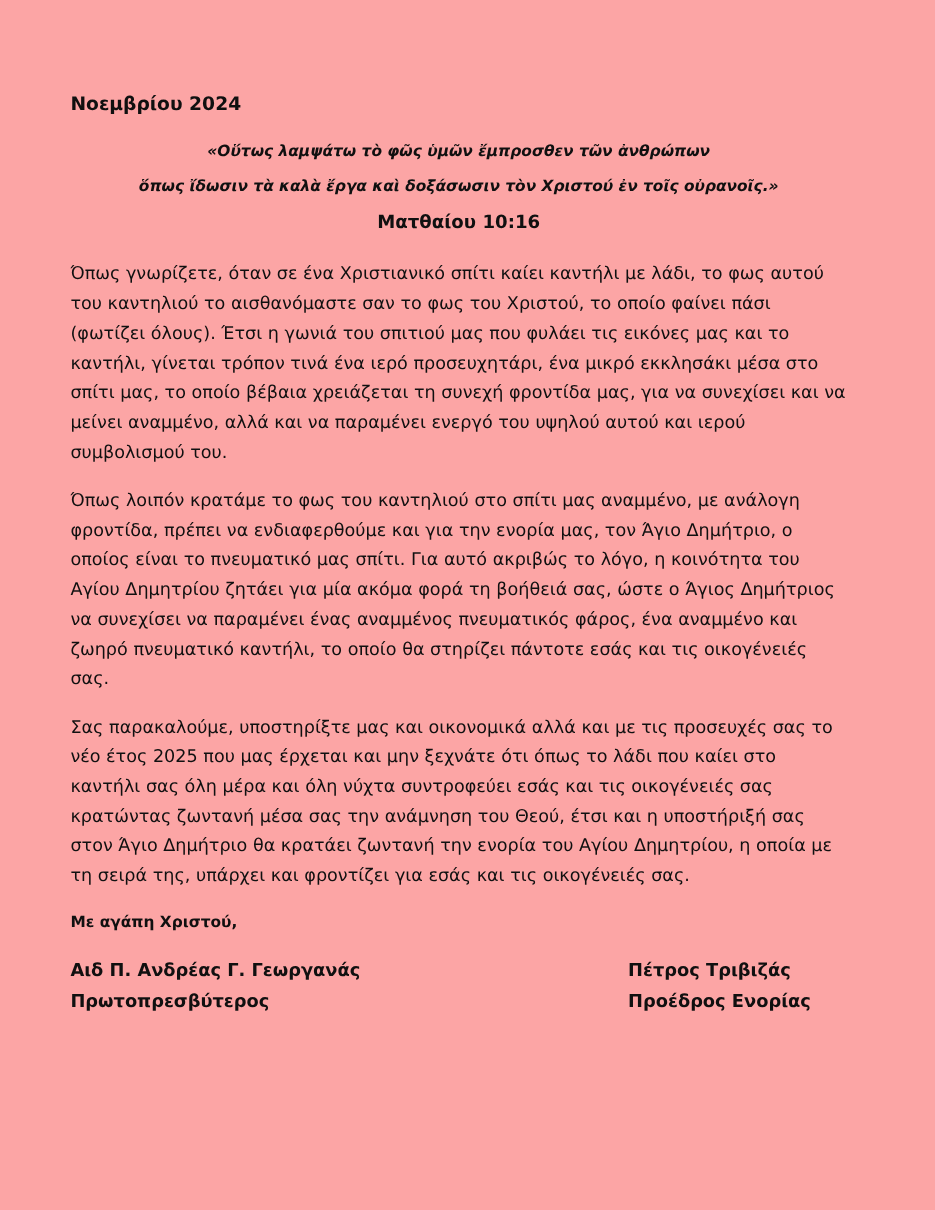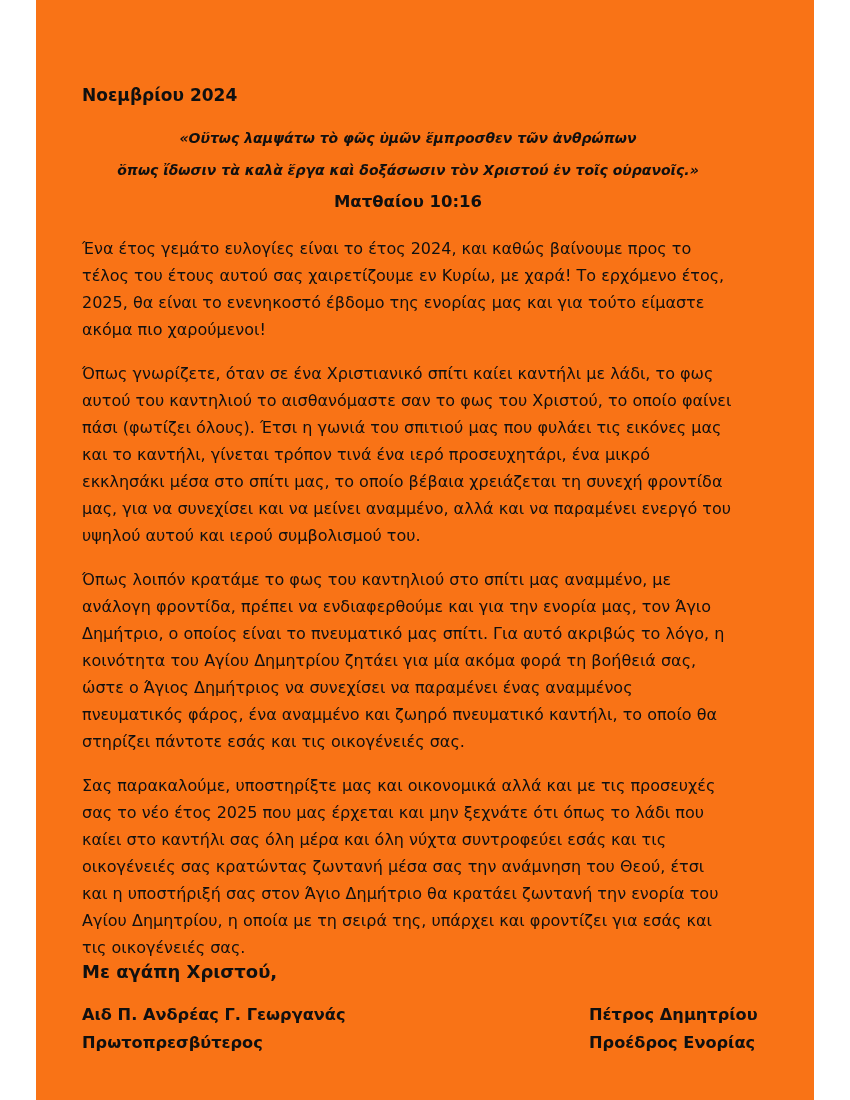--- a/index.html
+++ b/index.html
@@ -2,28 +2,28 @@
 <html lang="el"><head>
 <meta charset="utf-8">
 <style>
   html, body {
     margin: 0;
     padding: 0;
     background: #ffffff;
   }
   .page {
     position: relative;
-    width: 778px;
+    width: 850px;
     height: 1100px;
     margin: 0 auto;
-    background: #f97316;
+    background: #fca5a5;
     color: #101010;
     font-family: "DejaVu Sans", sans-serif;
     box-sizing: border-box;
-    padding: 85px 80px 40px 46px;
+    padding: 85px 80px 40px 64px;
     overflow: hidden;
   }
   .date {
     font-size: 17px;
     font-weight: 700;
     line-height: 21px;
   }
   .quote {
     margin-top: 16px;
     text-align: center;
@@ -46,21 +46,22 @@
     line-height: 22px;
   }
   .body-par {
     margin: 17px 0 0 0;
     font-size: 16px;
     font-weight: 400;
     line-height: 27px;
     text-align: left;
   }
   .closing {
-    font-size: 18px;
+    margin-top: 19px;
+    font-size: 14px;
     font-weight: 700;
     line-height: 22px;
   }
   .sig-row {
     display: grid;
     grid-template-columns: 507px 1fr;
     font-weight: 700;
     font-size: 16.2px;
   }
   .sig-row-1 { margin-top: 18px; }
@@ -76,34 +77,33 @@
 
   <div class="date">Νοεμβρίου 2024</div>
 
   <div class="quote">
     <div class="quote-line">«Οὕτως λαμψάτω τὸ φῶς ὑμῶν ἔμπροσθεν τῶν ἀνθρώπων</div>
     <div class="quote-line">ὅπως ἴδωσιν τὰ καλὰ ἔργα καὶ δοξάσωσιν τὸν Χριστού ἐν τοῖς οὐρανοῖς.»</div>
     <div class="quote-ref">Ματθαίου 10:16</div>
   </div>
 
 
-  <p class="body-par">Ένα έτος γεμάτο ευλογίες είναι το έτος 2024, και καθώς βαίνουμε προς το τέλος του έτους αυτού σας χαιρετίζουμε εν Κυρίω, με χαρά! Το ερχόμενο έτος, 2025, θα είναι το ενενηκοστό έβδομο της ενορίας μας και για τούτο είμαστε ακόμα πιο χαρούμενοι!</p>
 
   <p class="body-par">Όπως γνωρίζετε, όταν σε ένα Χριστιανικό σπίτι καίει καντήλι με λάδι, το φως αυτού του καντηλιού το αισθανόμαστε σαν το φως του Χριστού, το οποίο φαίνει πάσι (φωτίζει όλους). Έτσι η γωνιά του σπιτιού μας που φυλάει τις εικόνες μας και το καντήλι, γίνεται τρόπον τινά ένα ιερό προσευχητάρι, ένα μικρό εκκλησάκι μέσα στο σπίτι μας, το οποίο βέβαια χρειάζεται τη συνεχή φροντίδα μας, για να συνεχίσει και να μείνει αναμμένο, αλλά και να παραμένει ενεργό του υψηλού αυτού και ιερού συμβολισμού του.</p>
 
   <p class="body-par">Όπως λοιπόν κρατάμε το φως του καντηλιού στο σπίτι μας αναμμένο, με ανάλογη φροντίδα, πρέπει να ενδιαφερθούμε και για την ενορία μας, τον Άγιο Δημήτριο, ο οποίος είναι το πνευματικό μας σπίτι. Για αυτό ακριβώς το λόγο, η κοινότητα του Αγίου Δημητρίου ζητάει για μία ακόμα φορά τη βοήθειά σας, ώστε ο Άγιος Δημήτριος να συνεχίσει να παραμένει ένας αναμμένος πνευματικός φάρος, ένα αναμμένο και ζωηρό πνευματικό καντήλι, το οποίο θα στηρίζει πάντοτε εσάς και τις οικογένειές σας.</p>
 
   <p class="body-par">Σας παρακαλούμε, υποστηρίξτε μας και οικονομικά αλλά και με τις προσευχές σας το νέο έτος 2025 που μας έρχεται και μην ξεχνάτε ότι όπως το λάδι που καίει στο καντήλι σας όλη μέρα και όλη νύχτα συντροφεύει εσάς και τις οικογένειές σας κρατώντας ζωντανή μέσα σας την ανάμνηση του Θεού, έτσι και η υποστήριξή σας στον Άγιο Δημήτριο θα κρατάει ζωντανή την ενορία του Αγίου Δημητρίου, η οποία με τη σειρά της, υπάρχει και φροντίζει για εσάς και τις οικογένειές σας.</p>
 
   <div class="closing">Με αγάπη Χριστού,</div>
 
   <div class="sig-row sig-row-1">
     <div class="sig-block">
       <div class="sig-name">Αιδ Π. Ανδρέας Γ. Γεωργανάς</div>
       <div class="sig-title">Πρωτοπρεσβύτερος</div>
     </div>
     <div class="sig-block">
-      <div class="sig-name">Πέτρος Δημητρίου</div>
+      <div class="sig-name">Πέτρος Τριβιζάς</div>
       <div class="sig-title">Προέδρος Ενορίας</div>
     </div>
   </div>
 
 </div>
 
 </body></html>

